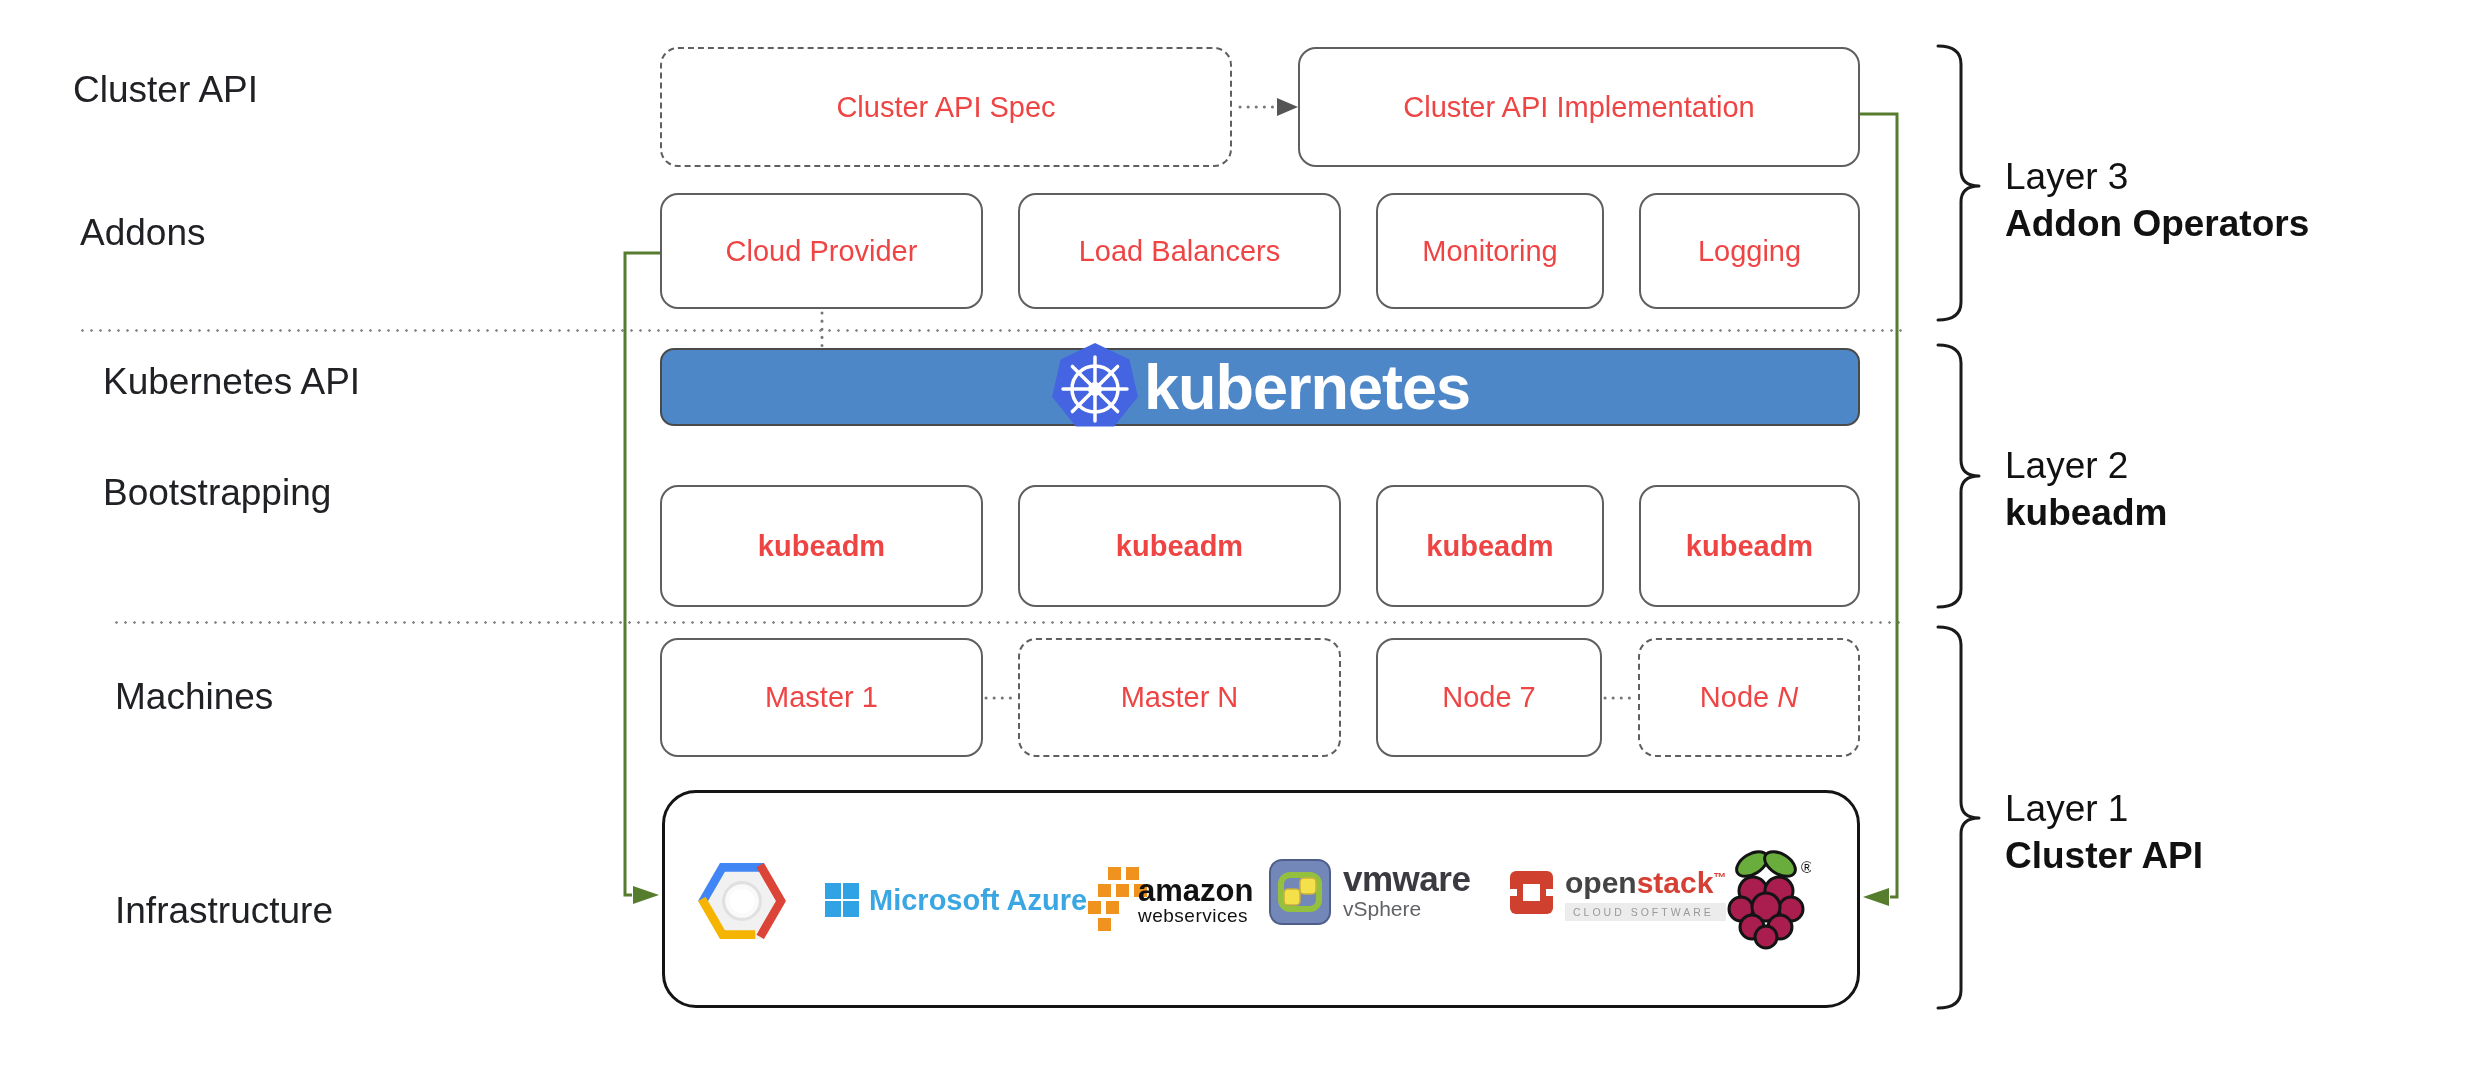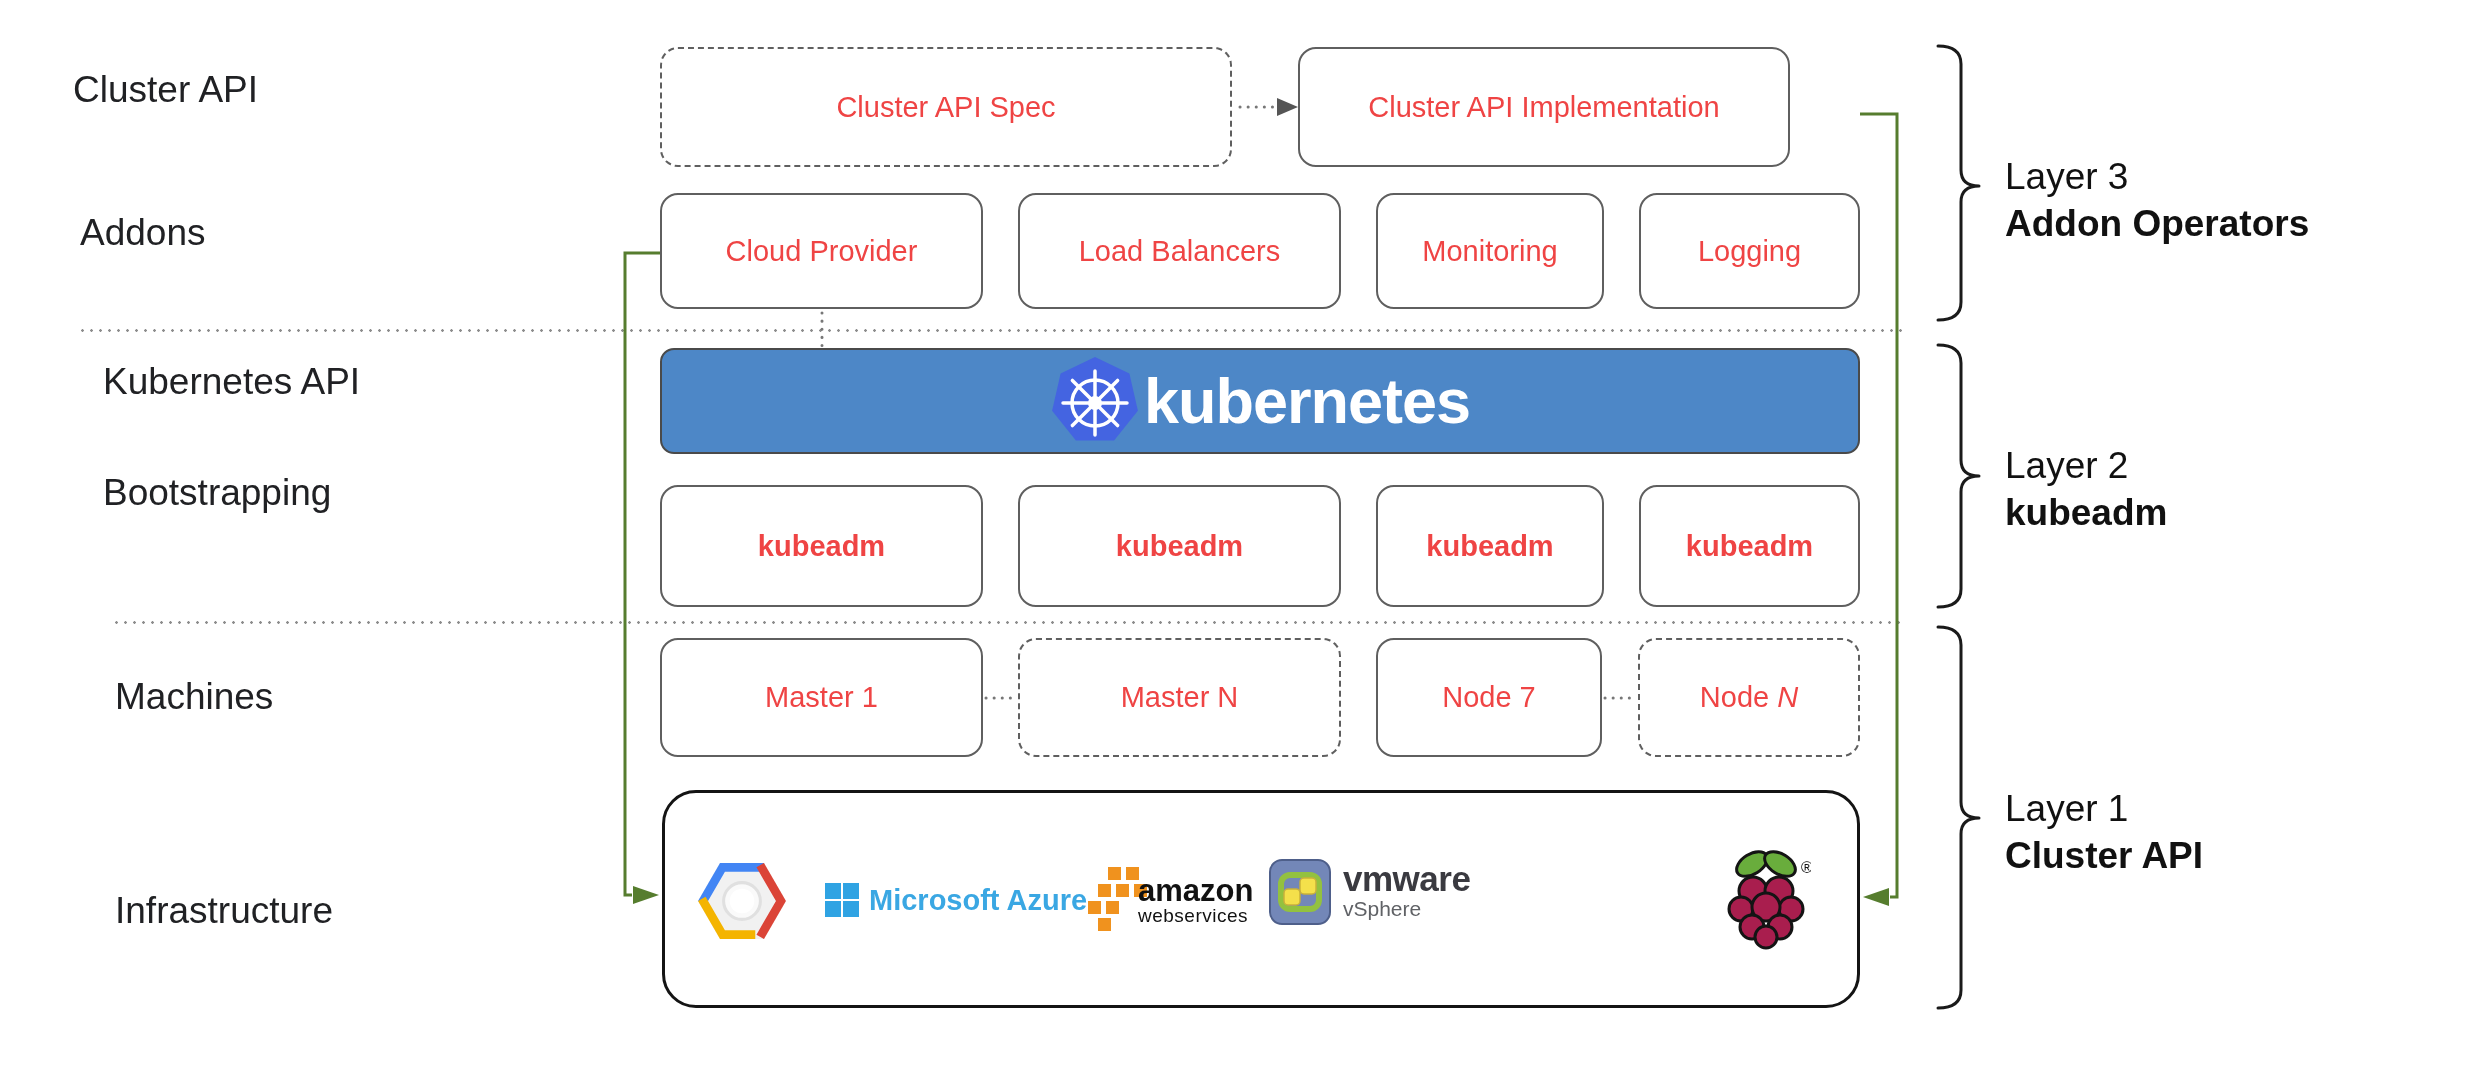--- a/index.html
+++ b/index.html
@@ -38,21 +38,21 @@
   .dotsep{
     position:absolute;
     height:3px;
     background-image:radial-gradient(circle, #8d8d8d 1.2px, transparent 1.5px);
     background-size:9px 3px;
     background-repeat:repeat-x;
     z-index:1;
   }
   #k8sbar{
     position:absolute;
-    left:660px;top:348px;width:1200px;height:106px;
+    left:660px;top:348px;width:1200px;height:78px;
     background:#4d87c7;
     border:2.5px solid #4a4a4a;
     border-radius:14px;
     box-sizing:border-box;
     display:flex;align-items:center;justify-content:center;
     gap:4px;
     z-index:2;
   }
   #k8sbar .wordmark{
     font-size:63px;
@@ -109,21 +109,21 @@
   <div class="rowlabel" style="left:103px;top:471px">Bootstrapping</div>
   <div class="rowlabel" style="left:115px;top:675px">Machines</div>
   <div class="rowlabel" style="left:115px;top:889px">Infrastructure</div>
 
   <div class="dotsep" style="left:78px;top:329px;width:1824px"></div>
   <div class="dotsep" style="left:112px;top:621px;width:1790px"></div>
 
   <div class="box dashed" style="left:660px;top:47px;width:572px;height:120px">
     <span>Cluster API Spec</span>
   </div>
-  <div class="box" style="left:1298px;top:47px;width:492px;height:120px">
+  <div class="box" style="left:1298px;top:47px;width:562px;height:120px">
     <span>Cluster API Implementation</span>
   </div>
 
   <div class="box" style="left:660px;top:193px;width:323px;height:116px">
     <span>Cloud Provider</span>
   </div>
   <div class="box" style="left:1018px;top:193px;width:323px;height:116px">
     <span>Load Balancers</span>
   </div>
   <div class="box" style="left:1376px;top:193px;width:228px;height:116px">
@@ -233,20 +233,32 @@
         <rect x="12" y="16" width="38" height="34" rx="9" fill="none" stroke="#93c13f" stroke-width="6"></rect>
         <rect x="31" y="19" width="16" height="16" rx="4" fill="#f4e04b" stroke="#c9b13a" stroke-width="1.5"></rect>
         <rect x="15" y="30" width="16" height="16" rx="4" fill="#f4e04b" stroke="#c9b13a" stroke-width="1.5"></rect>
       </svg>
       <div class="vmware-text">
         <div class="vmware-line1">vmware</div>
         <div class="vmware-line2">vSphere</div>
       </div>
     </div>
 
+    <div class="logo" style="left:843px;top:70px">
+      <svg width="47" height="47" viewBox="0 0 47 47">
+        <rect x="2" y="2" width="43" height="43" rx="6" fill="#cf402e"></rect>
+        <rect x="15" y="15" width="17" height="17" fill="#ffffff"></rect>
+        <rect x="0" y="20" width="9" height="7" fill="#ffffff"></rect>
+        <rect x="38" y="20" width="9" height="7" fill="#ffffff"></rect>
+      </svg>
+      <div class="os-text">
+        <div class="os-line1"><span class="os-open">open</span><span class="os-stack">stack</span><span class="os-tm">™</span></div>
+        <div class="os-tagline">CLOUD SOFTWARE</div>
+      </div>
+    </div>
 
     <div class="logo" style="left:1058px;top:48px">
       <svg width="88" height="110" viewBox="0 0 88 110">
         <ellipse cx="29" cy="23" rx="17" ry="10" fill="#69ad3c" stroke="#141414" stroke-width="3" transform="rotate(-32 29 23)"></ellipse>
         <ellipse cx="57" cy="23" rx="17" ry="10" fill="#69ad3c" stroke="#141414" stroke-width="3" transform="rotate(32 57 23)"></ellipse>
         <g fill="#a91e4e" stroke="#141414" stroke-width="3">
           <circle cx="30" cy="50" r="14"></circle>
           <circle cx="56" cy="50" r="14"></circle>
           <circle cx="18" cy="68" r="12"></circle>
           <circle cx="68" cy="68" r="12"></circle>

